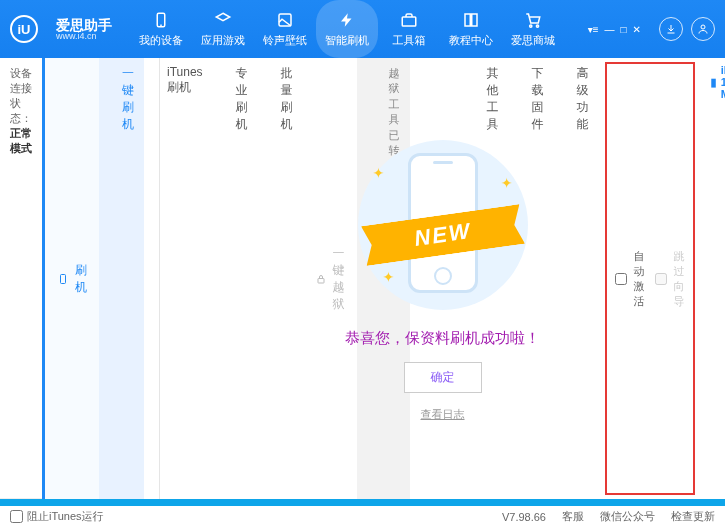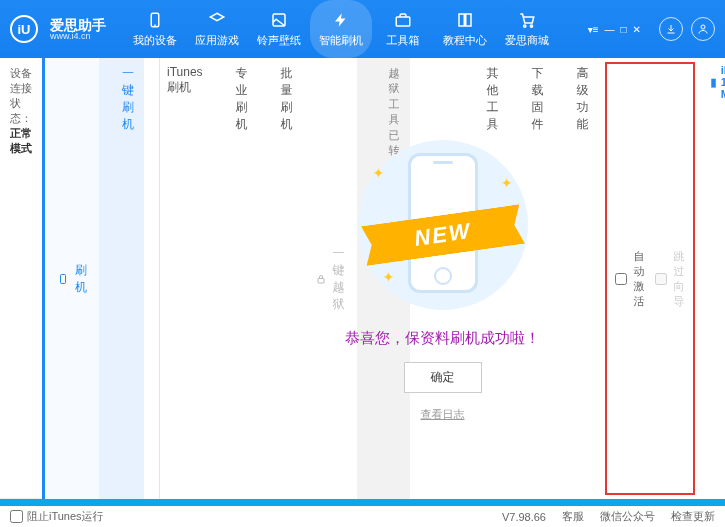--- a/index.html
+++ b/index.html
@@ -1,19 +1,19 @@
 <!DOCTYPE html>
 <html><head>
 <meta charset="utf-8">
 <style>
 * { margin:0; padding:0; box-sizing:border-box; font-family:"Microsoft YaHei","PingFang SC",sans-serif; }
 body { background:#888; display:flex; align-items:center; justify-content:center; height:100vh; }
 .window { width:725px; height:527px; background:#fff; display:flex; flex-direction:column; box-shadow:0 2px 10px rgba(0,0,0,0.3); }
 .titlebar { height:58px; background:linear-gradient(#1e88f5,#1680f0); display:flex; align-items:center; color:#fff; padding:0 10px; }
-.logo { display:flex; align-items:center; gap:12px; margin-right:18px; }
+.logo { display:flex; align-items:center; gap:18px; margin-right:18px; }
 .logo-badge { width:28px; height:28px; border:2px solid #fff; border-radius:50%; display:flex; align-items:center; justify-content:center; font-weight:bold; font-size:13px; }
 .logo-text { display:flex; flex-direction:column; line-height:1; }
 .logo-text .t1 { font-size:14px; font-weight:bold; }
 .logo-text .t2 { font-size:9px; opacity:.85; }
 .navs { display:flex; flex:1; height:100%; }
 .nav-item { width:62px; display:flex; flex-direction:column; align-items:center; justify-content:center; gap:3px; font-size:11px; cursor:pointer; }
 .nav-item.active { background:rgba(255,255,255,.18);border-radius:23px; }
 .nav-icon { width:20px; height:20px; display:flex; align-items:center; justify-content:center; }
 .win-ctrls { display:flex; align-items:center; gap:8px; }
 .win-ctrls .grp { display:flex; gap:6px; margin-right:10px; font-size:10px; }
@@ -36,21 +36,21 @@
 .device .name { color:#1e88f5; font-weight:bold; display:flex; align-items:center; gap:4px; }
 .main { flex:1; display:flex; flex-direction:column; align-items:center; justify-content:center; gap:14px; position:relative; }
 .illus { width:180px; height:180px; position:relative; }
 .illus-circle { position:absolute; width:170px; height:170px; border-radius:50%; background:#e8f4ff; left:5px; top:5px; }
 .phone { position:absolute; left:55px; top:18px; width:70px; height:140px; background:#fff; border:3px solid #cde3f7; border-radius:12px; }
 .phone::before { content:""; position:absolute; top:5px; left:50%; transform:translateX(-50%); width:20px; height:3px; background:#cde3f7; border-radius:2px; }
 .phone::after { content:""; position:absolute; bottom:5px; left:50%; transform:translateX(-50%); width:14px; height:14px; border:2px solid #cde3f7; border-radius:50%; }
 .ribbon { position:absolute; left:10px; top:80px; width:160px; height:40px; background:#ffb300; transform:rotate(-8deg); display:flex; align-items:center; justify-content:center; color:#fff; font-weight:900; font-size:22px; font-style:italic; letter-spacing:2px; clip-path:polygon(0 0,100% 0,95% 50%,100% 100%,0 100%,5% 50%); }
 .spark { position:absolute; color:#ffca28; font-size:14px; }
 .msg { font-size:15px; color:#a21caf; }
-.btn-ok { border:1px solid #ccc; background:#fff; padding:6px 26px; font-size:12px; cursor:pointer; color:#404040; }
+.btn-ok { border:1px solid #ccc; background:#fff; padding:6px 26px; font-size:12px; cursor:pointer; color:#8b5cf6; }
 .loglink { font-size:11px; color:#999; cursor:pointer; text-decoration:underline; }
 .statusbar { height:28px; border-top:7px solid #0ea5e9; display:flex; align-items:center; font-size:11px; color:#666; padding:0 10px; gap:16px; }
 .statusbar .sp { flex:1; }
 .statusbar label { display:flex; align-items:center; gap:4px; }
 svg { display:block; }
 </style>
 </head>
 <body>
 
 <div class="window">

